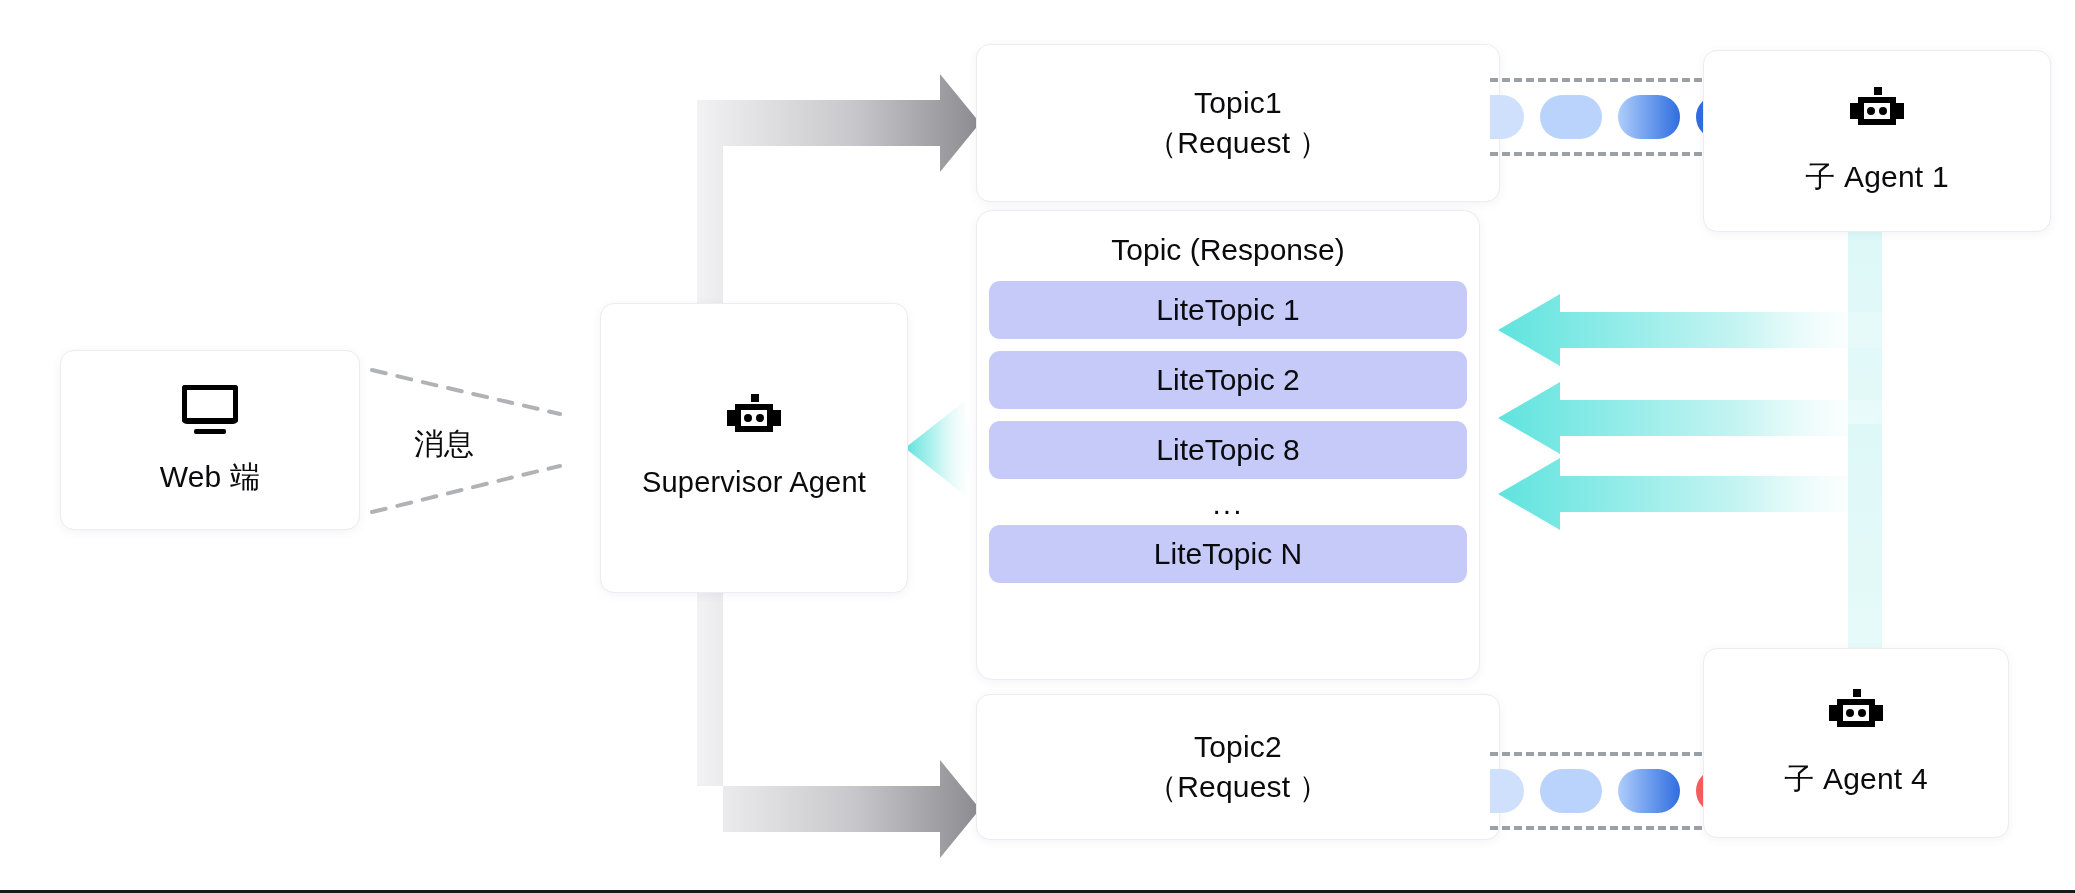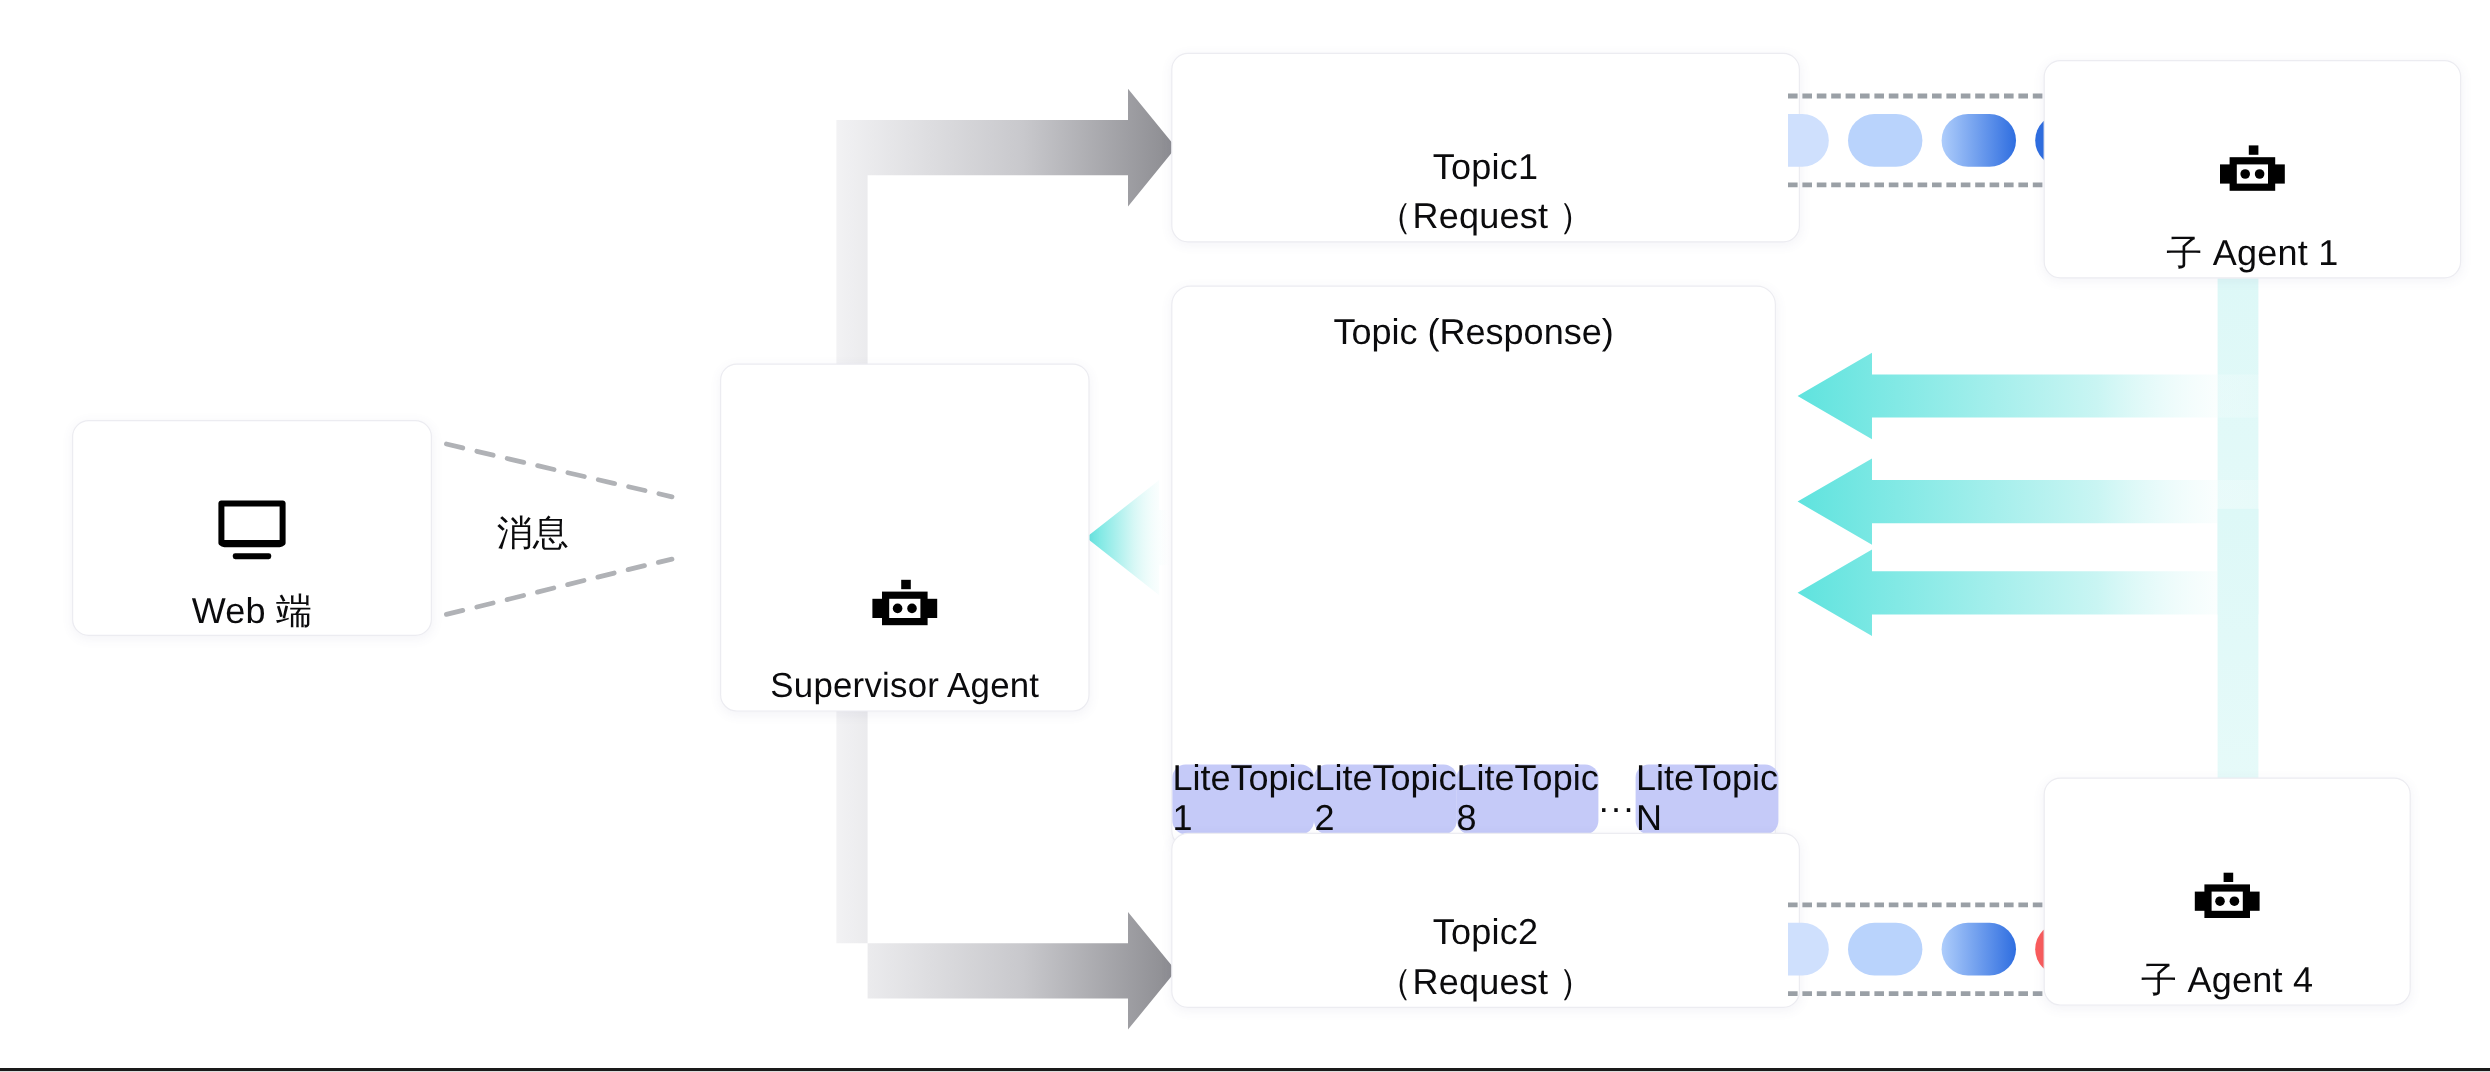--- a/index.html
+++ b/index.html
@@ -27,21 +27,21 @@
   .node {
     position: absolute;
     box-sizing: border-box;
     background: #ffffff;
     border: 1px solid #ececf1;
     border-radius: 14px;
     box-shadow: 0 2px 10px rgba(80, 80, 140, 0.07);
     display: flex;
     flex-direction: column;
     align-items: center;
-    justify-content: flex-end;
+    justify-content: center;
     color: #0b0b0d;
   }
   .node-label {
     font-size: 30px;
     line-height: 1.3;
     letter-spacing: .2px;
     text-align: center;
     white-space: nowrap;
   }
   .node-label.two-line {
@@ -73,34 +73,33 @@
     top: 44px;
     width: 524px;
     height: 158px;
   }
   
   #node-topic-response {
     left: 976px;
     top: 210px;
     width: 504px;
     height: 470px;
-    justify-content: space-between;
+    justify-content: flex-start;
     padding-top: 18px;
     border-radius: 16px;
-    margin-top: 28px;
   }
   #node-topic-response .group-title {
     font-size: 30px;
     color: #0b0b0d;
     margin: 4px 0 14px 0;
   }
   .lite-list {
     width: 100%;
     display: flex;
-    flex-direction: row;
+    flex-direction: column;
     align-items: center;
   }
   .lite-pill {
     width: 478px;
     height: 58px;
     background: #c5caf8;
     border-radius: 11px;
     display: flex;
     align-items: center;
     justify-content: center;

